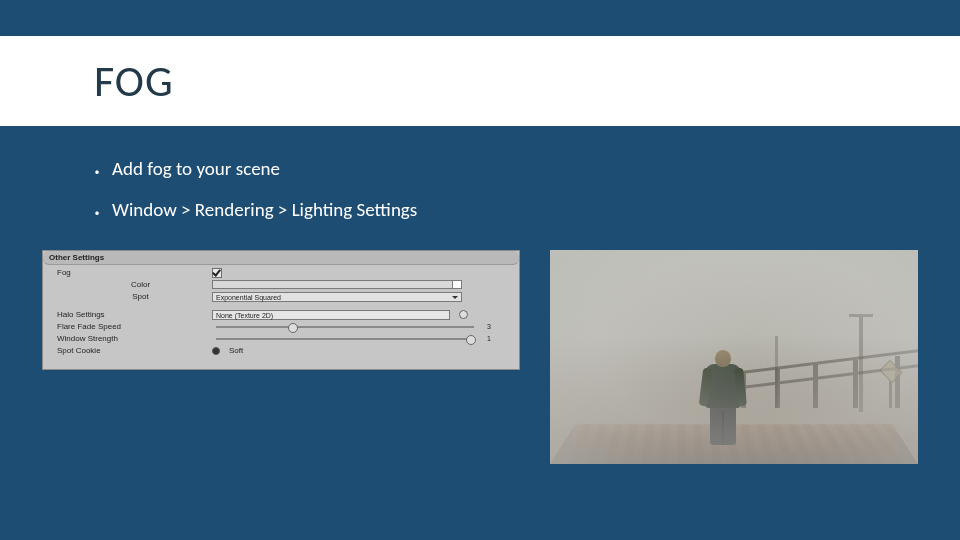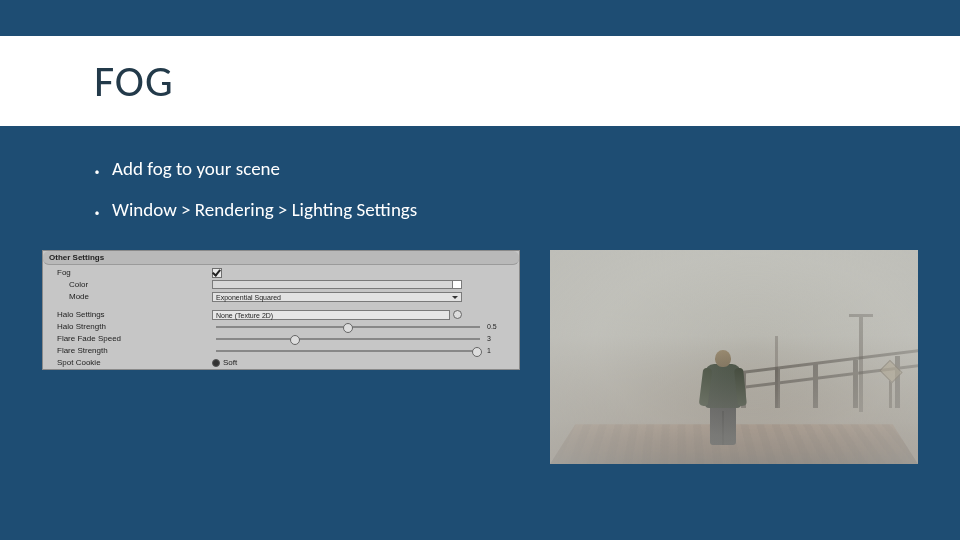--- a/index.html
+++ b/index.html
@@ -63,22 +63,22 @@
     border-radius: 6px;
   }
   .panel-body {
     flex: 1;
     display: flex; flex-direction: column;
     padding: 2px 4px;
     gap: 1px;
   }
   .row { display: flex; align-items: center; height: 11px; }
   .row .lbl { width: 165px; padding-left: 10px; }
-  .row .ctl { flex: 1; display: flex; align-items: center; gap: 3px; }
-  .row.sub .lbl { padding-left: 22px; }
+  .row .ctl { flex: 1; display: flex; align-items: center; gap: 9px; }
+  .row.sub .lbl { padding-left: 22px; text-align: center; }
   .chk {
     width: 10px; height: 10px; background: #eaeaea;
     border: 1px solid #6e6e6e; display:inline-block; position: relative;
   }
   .chk.on::after {
     content:""; position:absolute; left:1px; top:-1px;
     width:3px; height:6px; border:solid #222; border-width:0 2px 2px 0;
     transform: rotate(40deg);
   }
   .swatch { width: 250px; height: 9px; background:#d8d8d8; border:1px solid #7a7a7a; position:relative;}
@@ -158,49 +158,42 @@
           <span class="chk on"></span>
         </div>
     </div>
     <div class="row sub">
       <div class="lbl">Color</div>
       <div class="ctl">
           <span class="swatch"></span>
         </div>
     </div>
     <div class="row sub">
-      <div class="lbl">Mode</div>
+      <div class="lbl">Spot</div>
       <div class="ctl">
           <span class="drop">Exponential Squared</span>
         </div>
     </div>
     <div class="gap"></div>
     <div class="row">
       <div class="lbl">Halo Settings</div>
       <div class="ctl">
           <span class="slot">None (Texture 2D)</span>
           <span class="circ"></span>
         </div>
     </div>
     <div class="row">
-      <div class="lbl">Halo Strength</div>
-      <div class="ctl">
-          <span class="slider p50"></span>
-          <span class="sval">0.5</span>
-        </div>
-    </div>
-    <div class="row">
       <div class="lbl">Flare Fade Speed</div>
       <div class="ctl">
           <span class="slider p30"></span>
           <span class="sval">3</span>
         </div>
     </div>
     <div class="row">
-      <div class="lbl">Flare Strength</div>
+      <div class="lbl">Window Strength</div>
       <div class="ctl">
           <span class="slider p100"></span>
           <span class="sval">1</span>
         </div>
     </div>
     <div class="row">
       <div class="lbl">Spot Cookie</div>
       <div class="ctl">
           <span class="radio"></span>
           <span>Soft</span>

